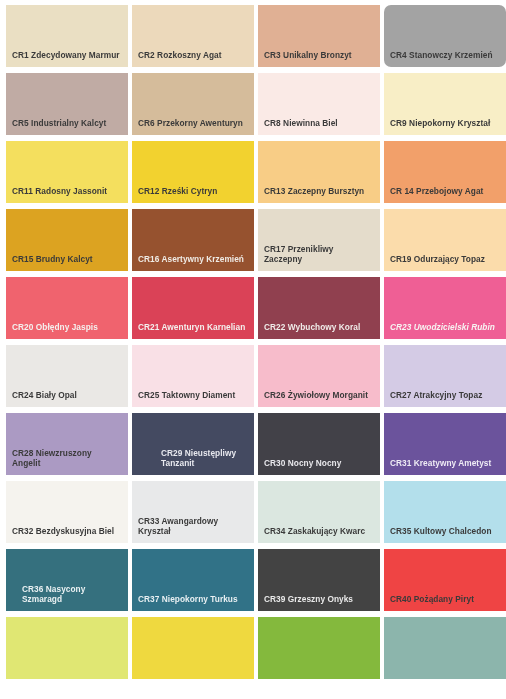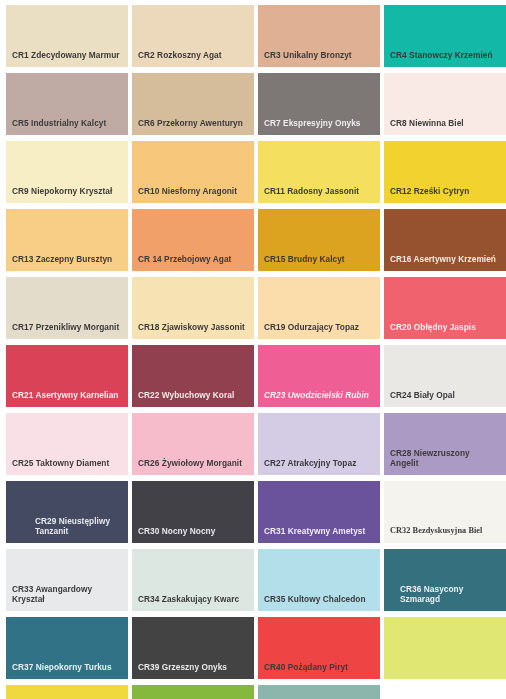--- a/index.html
+++ b/index.html
@@ -53,73 +53,64 @@
 <div id="palette-grid">
     <div class="swatch" style="background: rgb(234, 223, 195);">
       <div class="swatch-label" style="color: rgb(58, 58, 58);">CR1 Zdecydowany Marmur</div>
     </div>
     <div class="swatch" style="background: rgb(236, 217, 187);">
       <div class="swatch-label" style="color: rgb(58, 58, 58);">CR2 Rozkoszny Agat</div>
     </div>
     <div class="swatch" style="background: rgb(224, 176, 148);">
       <div class="swatch-label" style="color: rgb(58, 58, 58);">CR3 Unikalny Bronzyt</div>
     </div>
-    <div class="swatch" style="background: #14b8a6;">
+    <div class="swatch" style="background: #a3a3a3; border-radius: 7px;">
       <div class="swatch-label" style="color: rgb(58, 58, 58);">CR4 Stanowczy Krzemień</div>
     </div>
     <div class="swatch" style="background: rgb(192, 171, 164);">
       <div class="swatch-label" style="color: rgb(58, 58, 58);">CR5 Industrialny Kalcyt</div>
     </div>
     <div class="swatch" style="background: rgb(213, 188, 155);">
       <div class="swatch-label" style="color: rgb(58, 58, 58);">CR6 Przekorny Awenturyn</div>
     </div>
-    <div class="swatch" style="background: rgb(125, 119, 117);">
-      <div class="swatch-label" style="color: rgb(239, 239, 239);">CR7 Ekspresyjny Onyks</div>
-    </div>
     <div class="swatch" style="background: rgb(250, 234, 230);">
       <div class="swatch-label" style="color: rgb(58, 58, 58);">CR8 Niewinna Biel</div>
     </div>
     <div class="swatch" style="background: rgb(248, 238, 198);">
       <div class="swatch-label" style="color: rgb(58, 58, 58);">CR9 Niepokorny Kryształ</div>
-    </div>
-    <div class="swatch" style="background: rgb(247, 200, 124);">
-      <div class="swatch-label" style="color: rgb(58, 58, 58);">CR10 Niesforny Aragonit</div>
     </div>
     <div class="swatch" style="background: rgb(244, 223, 94);">
       <div class="swatch-label" style="color: rgb(58, 58, 58);">CR11 Radosny Jassonit</div>
     </div>
     <div class="swatch" style="background: rgb(242, 210, 47);">
       <div class="swatch-label" style="color: rgb(58, 58, 58);">CR12 Rześki Cytryn</div>
     </div>
     <div class="swatch" style="background: rgb(248, 205, 134);">
       <div class="swatch-label" style="color: rgb(58, 58, 58);">CR13 Zaczepny Bursztyn</div>
     </div>
     <div class="swatch" style="background: rgb(242, 160, 106);">
       <div class="swatch-label" style="color: rgb(58, 58, 58);">CR 14 Przebojowy Agat</div>
     </div>
     <div class="swatch" style="background: rgb(220, 163, 33);">
       <div class="swatch-label" style="color: rgb(58, 58, 58);">CR15 Brudny Kalcyt</div>
     </div>
     <div class="swatch" style="background: rgb(150, 82, 47);">
       <div class="swatch-label" style="color: rgb(240, 236, 230);">CR16 Asertywny Krzemień</div>
     </div>
     <div class="swatch" style="background: rgb(228, 220, 203);">
-      <div class="swatch-label" style="color: rgb(58, 58, 58);">CR17 Przenikliwy Morganit</div>
-    </div>
-    <div class="swatch" style="background: rgb(247, 226, 180);">
-      <div class="swatch-label" style="color: rgb(58, 58, 58);">CR18 Zjawiskowy Jassonit</div>
+      <div class="swatch-label" style="color: rgb(58, 58, 58);">CR17 Przenikliwy Zaczepny</div>
     </div>
     <div class="swatch" style="background: rgb(251, 220, 171);">
       <div class="swatch-label" style="color: rgb(58, 58, 58);">CR19 Odurzający Topaz</div>
     </div>
     <div class="swatch" style="background: rgb(240, 99, 110);">
       <div class="swatch-label" style="color: rgb(244, 240, 238);">CR20 Obłędny Jaspis</div>
     </div>
     <div class="swatch" style="background: rgb(218, 66, 87);">
-      <div class="swatch-label" style="color: rgb(244, 240, 238);">CR21 Asertywny Karnelian</div>
+      <div class="swatch-label" style="color: rgb(244, 240, 238);">CR21 Awenturyn Karnelian</div>
     </div>
     <div class="swatch" style="background: rgb(144, 64, 79);">
       <div class="swatch-label" style="color: rgb(240, 236, 233);">CR22 Wybuchowy Koral</div>
     </div>
     <div class="swatch" style="background: rgb(239, 95, 149); font-style: italic;">
       <div class="swatch-label" style="color: rgb(247, 243, 242);">CR23 Uwodzicielski Rubin</div>
     </div>
     <div class="swatch" style="background: rgb(234, 232, 229);">
       <div class="swatch-label" style="color: rgb(58, 58, 58);">CR24 Biały Opal</div>
     </div>
@@ -138,21 +129,21 @@
     <div class="swatch" style="background: rgb(68, 74, 97);">
       <div class="swatch-label" style="color: rgb(232, 233, 239); padding-left: 29px;">CR29 Nieustępliwy Tanzanit</div>
     </div>
     <div class="swatch" style="background: rgb(66, 65, 72);">
       <div class="swatch-label" style="color: rgb(233, 232, 236);">CR30 Nocny Nocny</div>
     </div>
     <div class="swatch" style="background: rgb(107, 83, 156);">
       <div class="swatch-label" style="color: rgb(239, 236, 245);">CR31 Kreatywny Ametyst</div>
     </div>
     <div class="swatch" style="background: rgb(245, 243, 238);">
-      <div class="swatch-label" style="color: rgb(58, 58, 58); font-family: Liberation Serif, serif;">CR32 Bezdyskusyjna Biel</div>
+      <div class="swatch-label" style="color: rgb(58, 58, 58);">CR32 Bezdyskusyjna Biel</div>
     </div>
     <div class="swatch" style="background: rgb(232, 233, 234);">
       <div class="swatch-label" style="color: rgb(58, 58, 58);">CR33 Awangardowy Kryształ</div>
     </div>
     <div class="swatch" style="background: rgb(219, 231, 224);">
       <div class="swatch-label" style="color: rgb(58, 58, 58);">CR34 Zaskakujący Kwarc</div>
     </div>
     <div class="swatch" style="background: rgb(179, 223, 235);">
       <div class="swatch-label" style="color: rgb(58, 58, 58);">CR35 Kultowy Chalcedon</div>
     </div>

